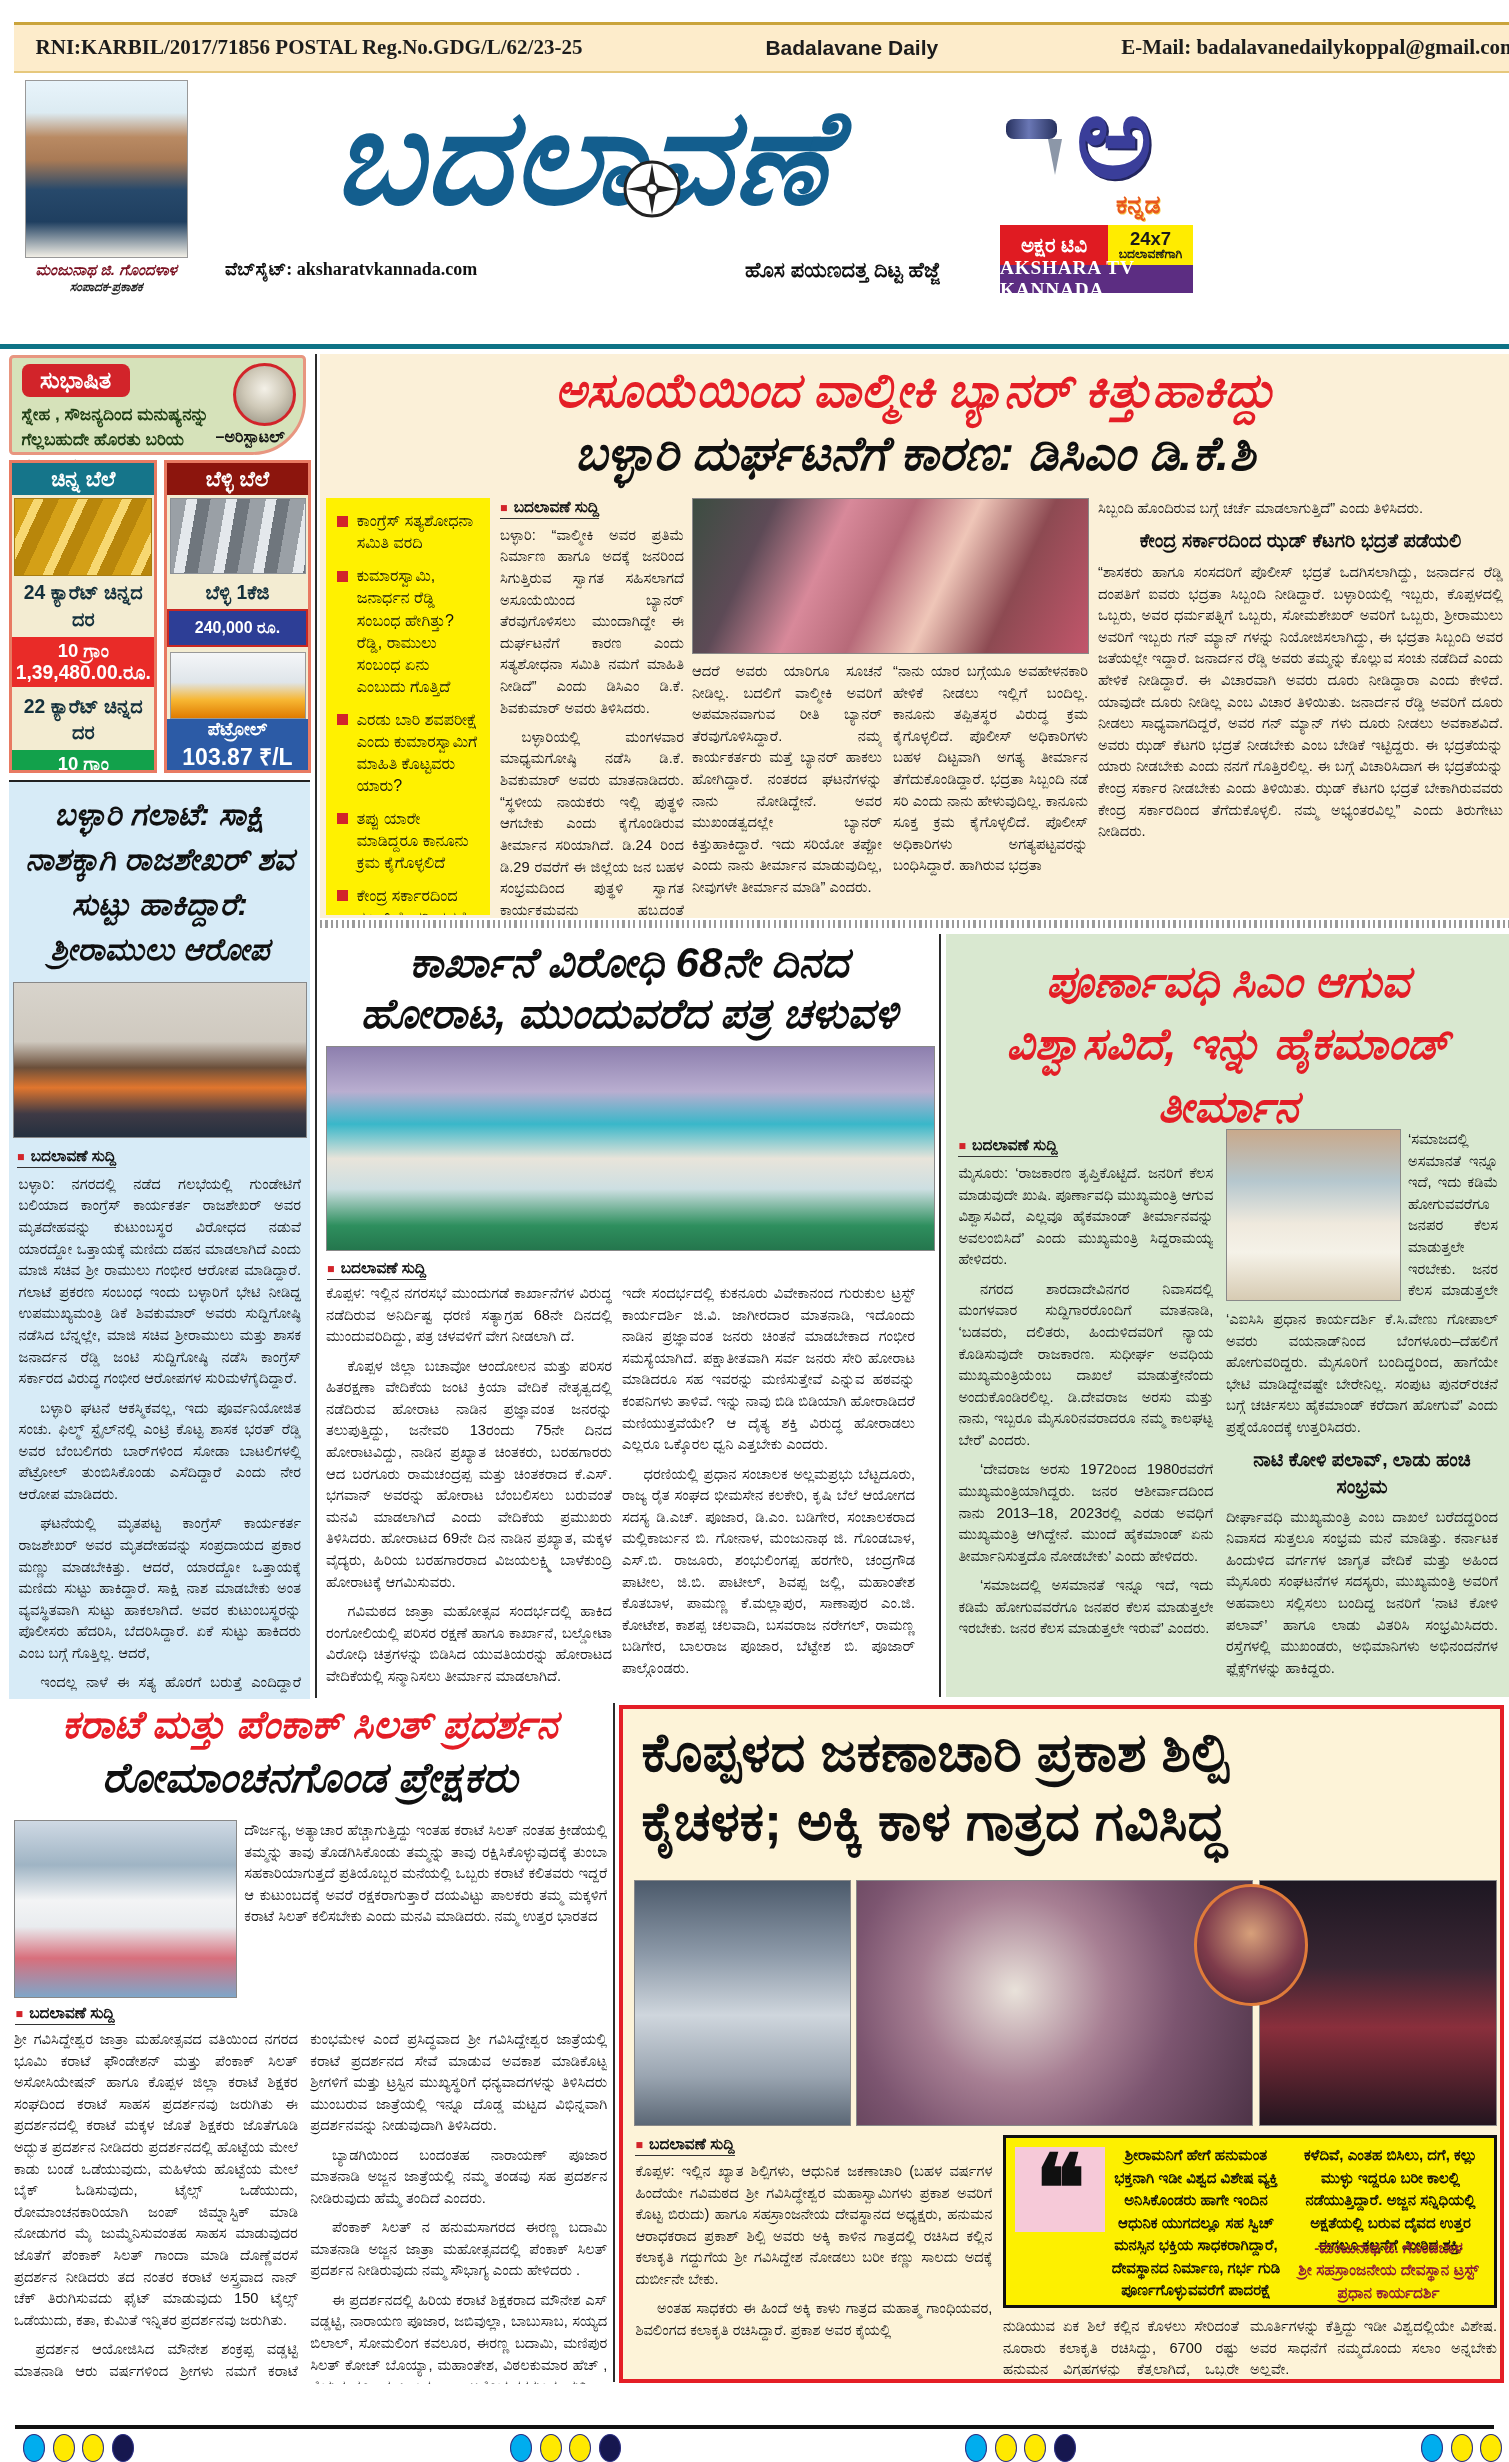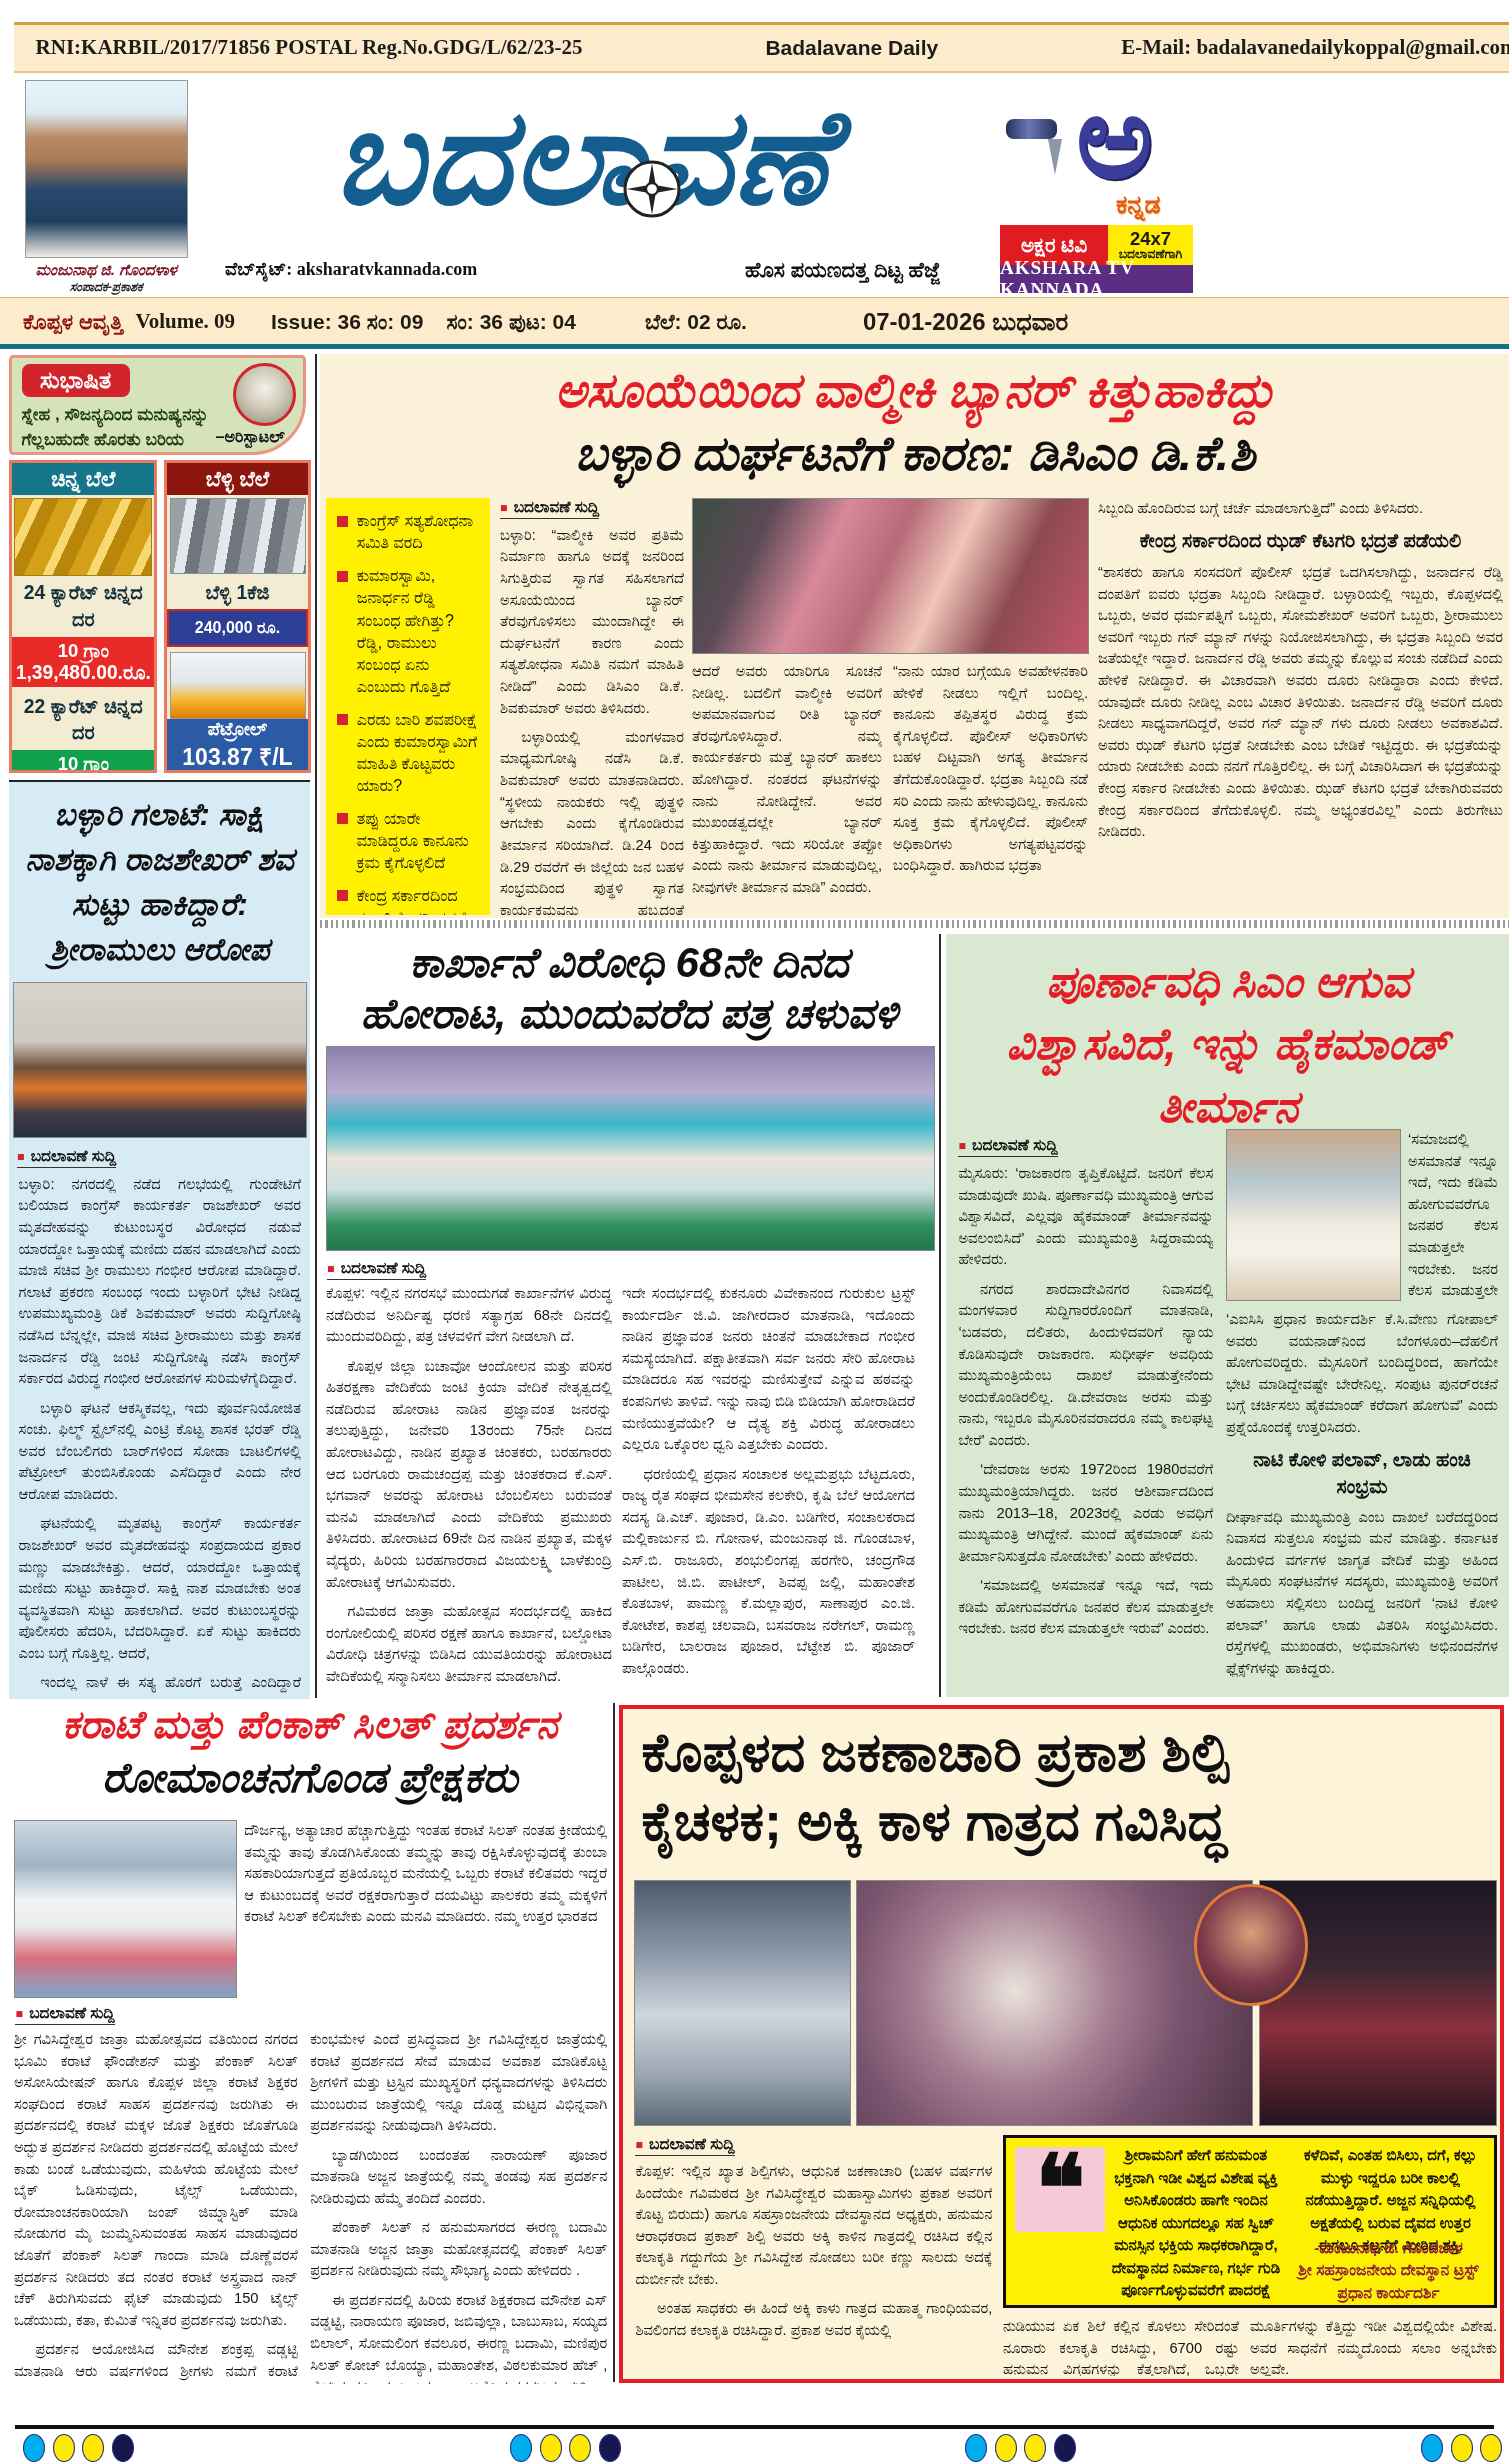--- a/index.html
+++ b/index.html
@@ -135,28 +135,20 @@
       </div>
     <div class="abs logo-yellow" style="left:108px;top:151px;width:85px;height:40px;">
       <span style="font-size:18.5px;">24x7</span>
       <span style="font-size:12.4px;">ಬದಲಾವಣೆಗಾಗಿ</span>
     </div>
     <div class="abs logo-purple" style="left:0px;top:191px;width:193px;height:28px;">
         <span>AKSHARA TV KANNADA</span>
       </div>
   </div>
 
-  <div class="abs dateline" style="left:0px;top:297px;width:1510px;height:48px;padding:0 23px;box-sizing:border-box;">
-    <span class="sep" style="color:#8c150d;margin-right:12.4px;">ಕೊಪ್ಪಳ ಆವೃತ್ತಿ</span>
-    <span class="sep" style="font-family:'Liberation Serif',serif;margin-right:36px;">Volume. 09</span>
-    <span class="sep" style="margin-right:23px;">Issue: 36 ಸಂ: 09</span>
-    <span class="sep" style="margin-right:69px;">ಸಂ: 36 ಪುಟ: 04</span>
-    <span class="sep" style="margin-right:116px;">ಬೆಲೆ: 02 ರೂ.</span>
-    <span class="sep" style="font-size:24px;">07-01-2026 ಬುಧವಾರ</span>
-  </div>
   <div class="abs teal-rule" style="left:0px;top:344px;width:1510px;height:5.4px;"></div>
 
   <div class="abs quote-box" style="left:9.3px;top:355px;width:297px;height:100px;padding:6.2px 9.3px;box-sizing:border-box;">
     <span class="quote-title">ಸುಭಾಷಿತ</span>
     <div class="abs ph-aristotle" style="right:7.7px;top:4.6px;width:57px;height:57px;"></div>
     <div class="quote-text" style="margin-top:4.6px;width:208px;">ಸ್ನೇಹ , ಸೌಜನ್ಯದಿಂದ ಮನುಷ್ಯನನ್ನು ಗೆಲ್ಲಬಹುದೇ ಹೊರತು ಬರಿಯ ಶಕ್ತಿಯಿಂದಲ್ಲ</div>
     <div class="abs b" style="right:18.5px;bottom:6.2px;font-size:16px;">–ಅರಿಸ್ಟಾಟಲ್</div>
   </div>
 
   <div class="abs rate-box clip" style="left:9.3px;top:460px;width:148px;height:313px;box-sizing:border-box;">

